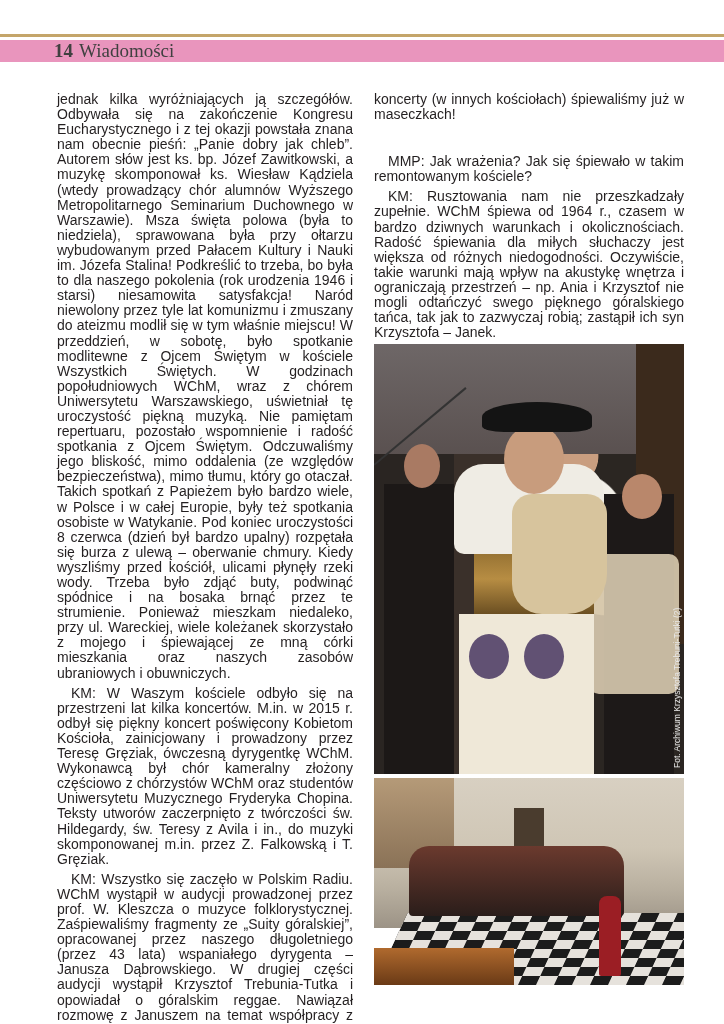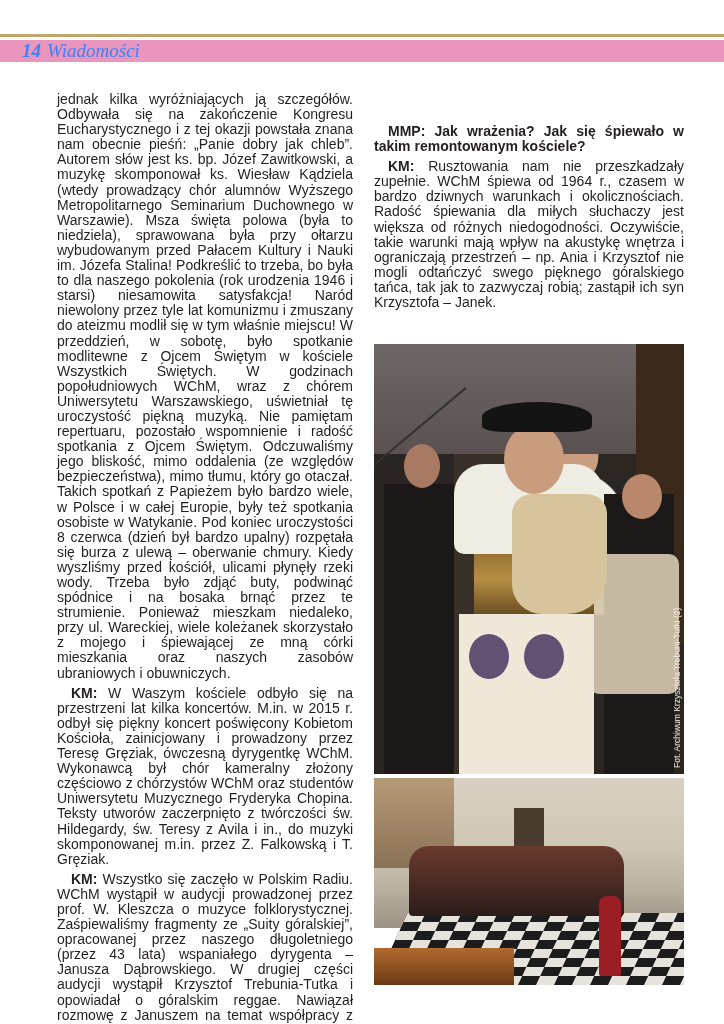--- a/index.html
+++ b/index.html
@@ -1,29 +1,29 @@
 <!DOCTYPE html>
 <html><head>
 <meta charset="utf-8">
 <style>
   html, body { margin:0; padding:0; }
   body { width:724px; height:1024px; background:#ffffff; position:relative; overflow:hidden;
          font-family:"Liberation Sans", sans-serif; color:#231f20; }
   .gold-rule { position:absolute; left:0; top:34px; width:724px; height:3px; background:#c4a56a; }
   .header-band { position:absolute; left:0; top:40px; width:724px; height:22px; background:#e995bd; }
-  .header-text { position:absolute; left:22px; top:41px; font-family:"Liberation Serif", serif;
-                 font-size:19px; color:#3b82f6; line-height:20px; white-space:nowrap;font-style:italic; }
+  .header-text { position:absolute; left:54px; top:41px; font-family:"Liberation Serif", serif;
+                 font-size:19px; color:#404040; line-height:20px; white-space:nowrap; }
   .header-text .num { font-weight:bold; margin-right:6px; }
   .col { position:absolute; font-size:14px; line-height:15.1px; text-align:justify; }
   .col-left { left:57px; top:92px; width:296px; }
   .col-right { left:374px; top:92px; width:310px; }
   .col p { margin:0 0 5px 0; text-indent:0; }
   .col p.ind { text-indent:14px; }
-  .col p.q { font-weight:bold; text-indent:14px;margin-top:32px; }
-  .col b.spk { font-weight:bold; }
+  .col p.q { font-weight:normal; text-indent:14px;margin-top:32px; }
+  .col b.spk { font-weight:normal; }
   .photo { position:absolute; overflow:hidden; }
   .photo-top { left:374px; top:344px; width:310px; height:430px;
     background:
       radial-gradient(ellipse 40px 46px at 200px 112px, #c99e80 0 60%, transparent 62%),
       radial-gradient(ellipse 70px 25px at 190px 62px, #151515 0 60%, transparent 62%),
       radial-gradient(ellipse 85px 70px at 190px 175px, #f2efe8 0 70%, transparent 72%),
       radial-gradient(ellipse 55px 65px at 230px 225px, #cdb892 0 70%, transparent 72%),
       linear-gradient(180deg, transparent 0 270px, transparent 270px),
       linear-gradient(90deg, #2a2522 0 80px, #3a302a 80px 140px, #2b2622 140px 310px);
   }
@@ -66,20 +66,21 @@
 
 <div class="col col-left">
   <p><span>jednak kilka wyróżniających ją szczegółów. Odbywała się na zakończenie Kongresu Eucharystycznego i z tej okazji powstała znana nam obecnie pieśń: „Panie dobry jak chleb”. Autorem słów jest ks. bp. Józef Zawitkowski, a muzykę skomponował ks. Wiesław Kądziela (wtedy prowadzący chór alumnów Wyższego Metropolitarnego Seminarium Duchownego w Warszawie). Msza święta polowa (była to niedziela), sprawowana była przy ołtarzu wybudowanym przed Pałacem Kultury i Nauki im. Józefa Stalina! Podkreślić to trzeba, bo była to dla naszego pokolenia (rok urodzenia 1946 i starsi) niesamowita satysfakcja! Naród niewolony przez tyle lat komunizmu i zmuszany do ateizmu modlił się w tym właśnie miejscu! W przeddzień, w sobotę, było spotkanie modlitewne z Ojcem Świętym w kościele Wszystkich Świętych. W godzinach popołudniowych WChM, wraz z chórem Uniwersytetu Warszawskiego, uświetniał tę uroczystość piękną muzyką. Nie pamiętam repertuaru, pozostało wspomnienie i radość spotkania z Ojcem Świętym. Odczuwaliśmy jego bliskość, mimo oddalenia (ze względów bezpieczeństwa), mimo tłumu, który go otaczał. Takich spotkań z Papieżem było bardzo wiele, w Polsce i w całej Europie, były też spotkania osobiste w Watykanie. Pod koniec uroczystości 8 czerwca (dzień był bardzo upalny) rozpętała się burza z ulewą – oberwanie chmury. Kiedy wyszliśmy przed kościół, ulicami płynęły rzeki wody. Trzeba było zdjąć buty, podwinąć spódnice i na bosaka brnąć przez te strumienie. Ponieważ mieszkam niedaleko, przy ul. Wareckiej, wiele koleżanek skorzystało z mojego i śpiewającej ze mną córki mieszkania oraz naszych zasobów ubraniowych i obuwniczych.</span></p>
   <p class="ind"><b class="spk">KM:</b> <span>W Waszym kościele odbyło się na przestrzeni lat kilka koncertów. M.in. w 2015 r. odbył się piękny koncert poświęcony Kobietom Kościoła, zainicjowany i prowadzony przez Teresę Gręziak, ówczesną dyrygentkę WChM. Wykonawcą był chór kameralny złożony częściowo z chórzystów WChM oraz studentów Uniwersytetu Muzycznego Fryderyka Chopina. Teksty utworów zaczerpnięto z twórczości św. Hildegardy, św. Teresy z Avila i in., do muzyki skomponowanej m.in. przez Z. Falkowską i T. Gręziak.</span></p>
   <p class="ind"><b class="spk">KM:</b> <span>Wszystko się zaczęło w Polskim Radiu. WChM wystąpił w audycji prowadzonej przez prof. W. Kleszcza o muzyce folklorystycznej. Zaśpiewaliśmy fragmenty ze „Suity góralskiej”, opracowanej przez naszego długoletniego (przez 43 lata) wspaniałego dyrygenta – Janusza Dąbrowskiego. W drugiej części audycji wystąpił Krzysztof Trebunia-Tutka i opowiadał o góralskim reggae. Nawiązał rozmowę z Januszem na temat współpracy z naszym chórem, w oparciu o piosenki z płyty nagranej przez jego zespół pt. „Podniesienie”. Janusz, zauroczony tą muzyką, wybrał 15 utworów do aranżacji dla WChM i postanowił przygotować je na koncert jubileuszowy 35-lecia chóru w 1999 r. Kościół św. Anny pękał wtedy w szwach. Sami Państwo mogli się przekonać (20 września br.) jak ta muzyka jest piękna! Od 1999 r. we wrześniu i w październiku, kiedy wspominamy wybór Jana Pawła II na papieża, organizujemy wspólnie z Trebuniami-Tutkami kilka koncertów pt. „Nuty Wielkiego Pasterza”. Jeździmy z nimi po kościołach Warszawy i całej Polski. Już 20 lat! Nawiązała się między nami piękna przyjacielska więź.</span></p>
   <p class="q"> </p>
 
 </div>
 
 <div class="col col-right">
+  <p><span>koncerty (w innych kościołach) śpiewaliśmy już w maseczkach!</span></p>
   <p class="q"><span>MMP:</span> <span>Jak wrażenia? Jak się śpiewało w takim remontowanym kościele?</span></p>
   <p class="ind"><b class="spk">KM:</b> <span>Rusztowania nam nie przeszkadzały zupełnie. WChM śpiewa od 1964 r., czasem w bardzo dziwnych warunkach i okolicznościach. Radość śpiewania dla miłych słuchaczy jest większa od różnych niedogodności. Oczywiście, takie warunki mają wpływ na akustykę wnętrza i ograniczają przestrzeń – np. Ania i Krzysztof nie mogli odtańczyć swego pięknego góralskiego tańca, tak jak to zazwyczaj robią; zastąpił ich syn Krzysztofa – Janek.</span></p>
 </div>
 
 <div class="photo photo-top">
   <div class="wall"></div>
   <div class="cross"></div>
   <div class="woman-l"></div>
   <div class="woman-lh"></div>
   <div class="woman-r"></div>

